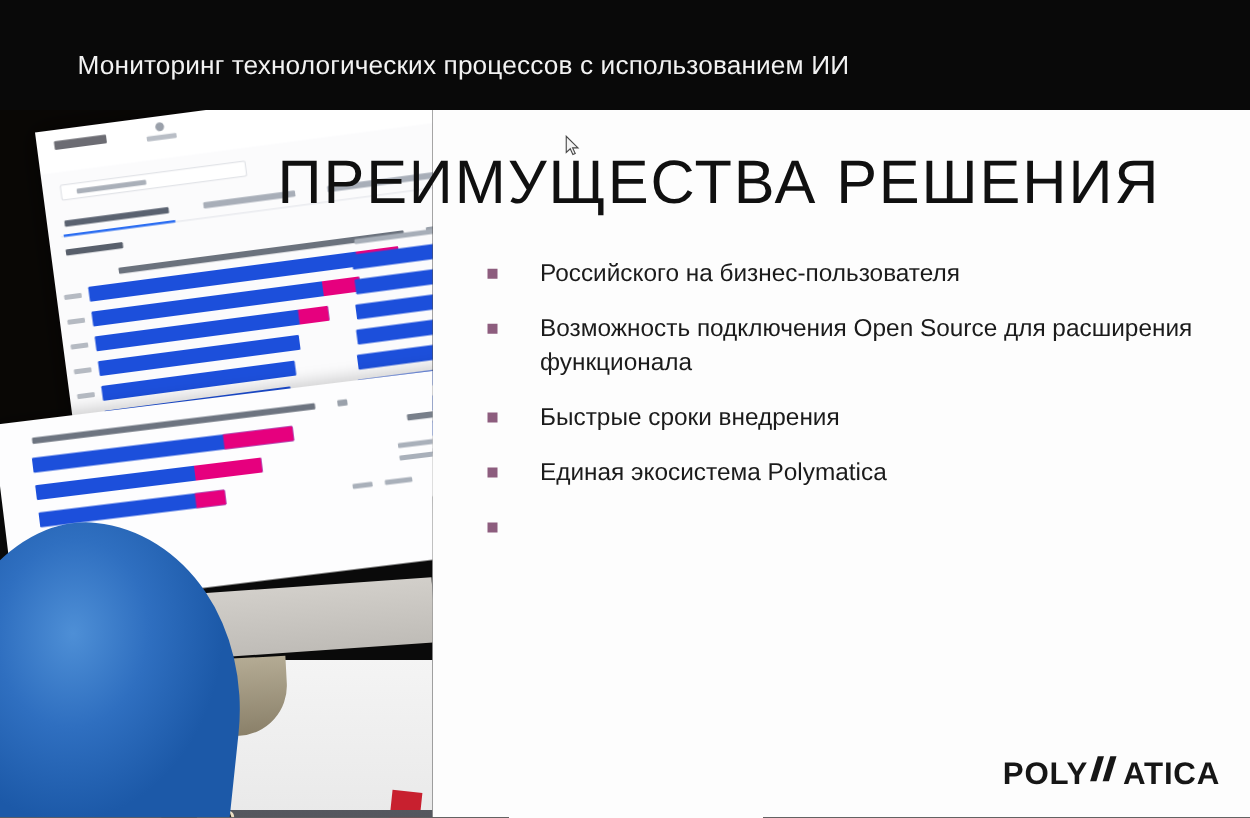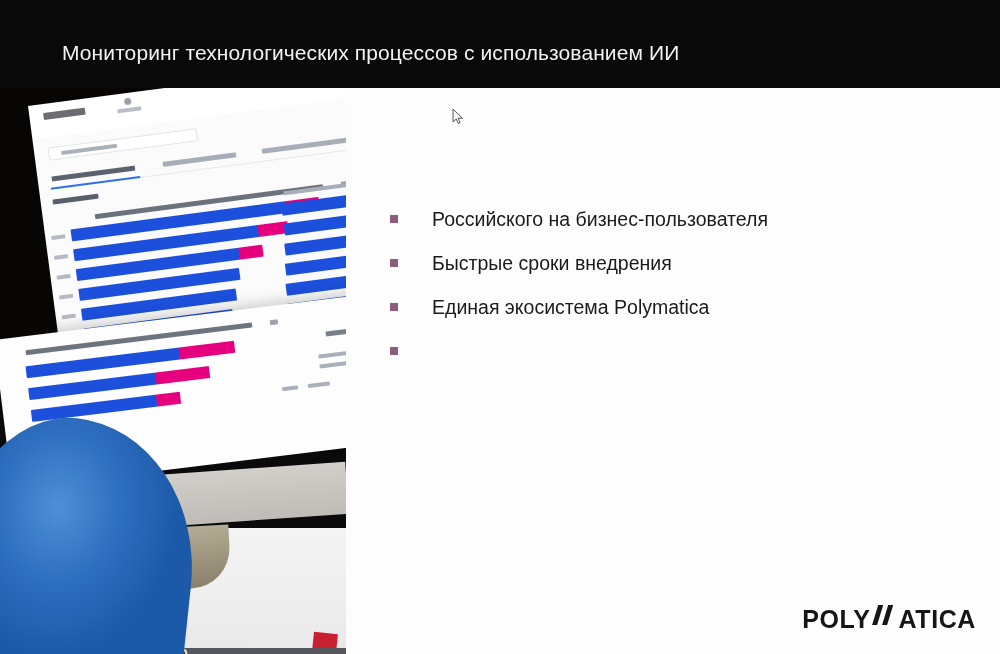--- a/index.html
+++ b/index.html
@@ -425,25 +425,30 @@
       <div class="red-obj"></div>
 
       <div class="desk"></div>
 
       <div class="pen"></div>
       <div class="jar"></div>
       <div class="hand"></div>
       <div class="hoodie"></div>
     </div>
 
+    <div id="slide-title">ПРЕИМУЩЕСТВА РЕШЕНИЯ</div>
 
     <div id="bullets">
       <div class="bullet">
         <span class="marker"></span>
         <span>Российского на бизнес-пользователя</span>
+      </div>
+      <div class="bullet">
+        <span class="marker"></span>
+        <span>Возможность подключения Open Source для расширения функционала</span>
       </div>
       <div class="bullet">
         <span class="marker"></span>
         <span>Быстрые сроки внедрения</span>
       </div>
       <div class="bullet">
         <span class="marker"></span>
         <span>Единая экосистема Polymatica</span>
       </div>
       <div class="bullet">

